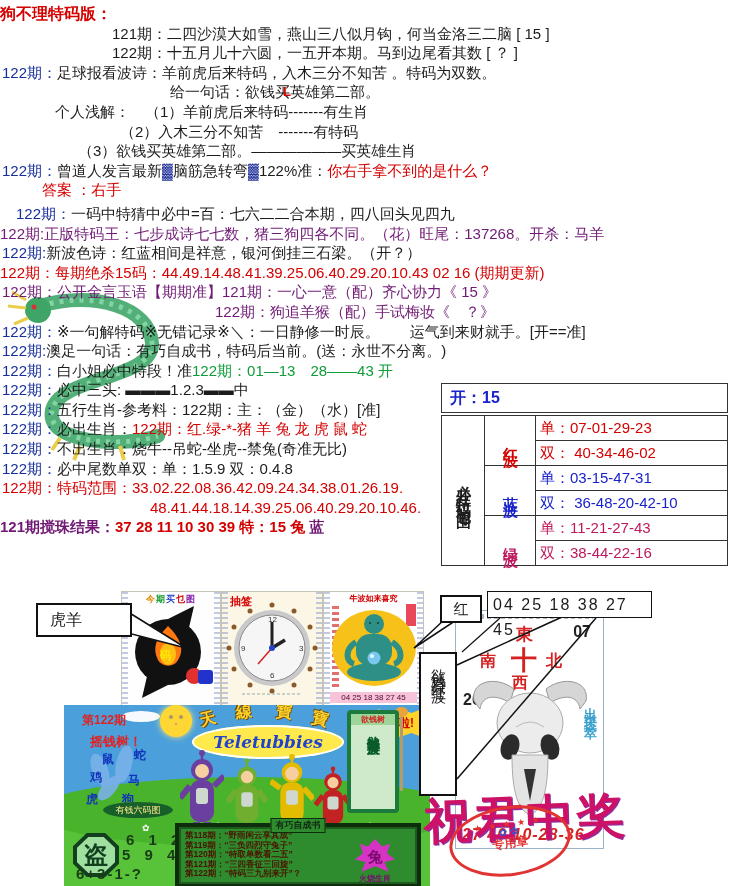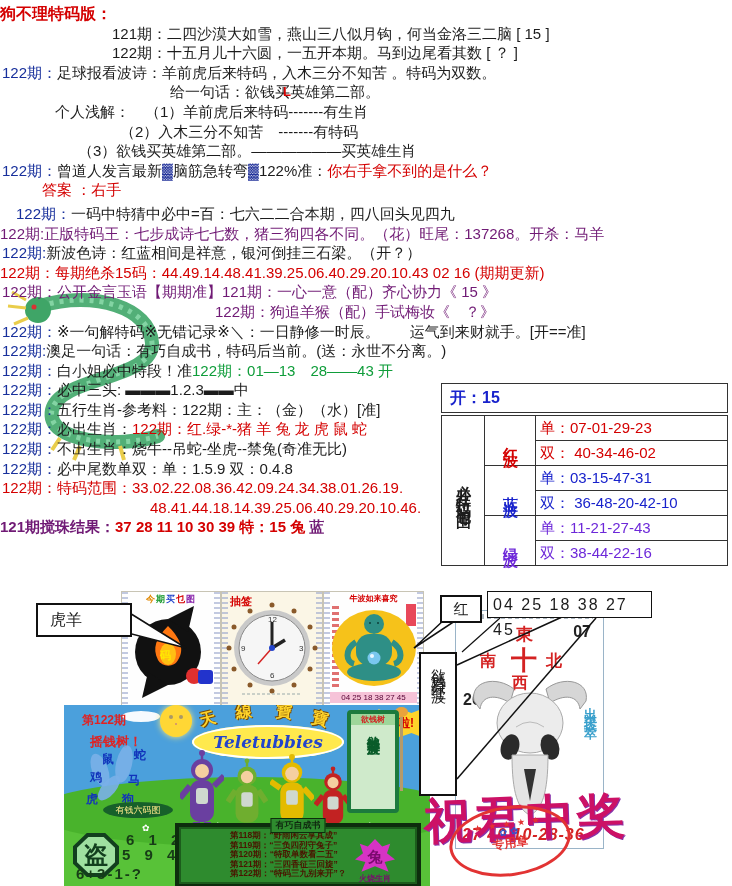--- a/index.html
+++ b/index.html
@@ -23,21 +23,21 @@
   
   #resultbox{position:absolute;left:441px;top:383px;width:287px;z-index:4;background:#fff;}
   #resultbox .open{border:1px solid #333;height:28px;line-height:28px;padding-left:8px;
       font-size:16px;color:#1822cc;font-weight:bold;}
   #resultbox table{border-collapse:collapse;width:287px;margin-top:2px;}
   #resultbox td{border:1px solid #333;font-size:15px;padding:0 4px;background:#fff;margin-top:20px;}
   .sidecell{width:34px;text-align:center;font-weight:bold;color:#1c1c1c;}
   .wavecell{width:42px;text-align:center;font-weight:bold;font-size:15px;}
   .valcell{height:24px;}
   .vert{writing-mode:vertical-rl;text-orientation:upright;letter-spacing:6px;margin:4px auto;}
-  .wave-red{color:#d40000;}  .wave-blue{color:#1822cc;}  .wave-green{color:#6d28d9;}
+  .wave-red{color:#d40000;}  .wave-blue{color:#1822cc;}  .wave-green{color:#be185d;}
   
   .cbox{position:absolute;background:#fff;border:2px solid #111;z-index:6;color:#1c1c1c;}
   #huyang{left:36px;top:603px;width:80px;height:30px;line-height:30px;font-size:16px;padding-left:12px;}
   #redbubble{left:440px;top:595px;width:38px;height:24px;line-height:24px;text-align:center;font-size:15px;}
   #numbox{left:487px;top:591px;width:158px;height:25px;line-height:25px;font-size:16px;
           letter-spacing:2px;padding-left:5px;border-width:1.5px;}
   #vlabel{left:419px;top:652px;width:34px;height:140px;text-align:center;}
   #vlabel .vert{letter-spacing:4px;font-size:15px;margin:3px auto;}
   
   .pcard{position:absolute;top:591px;height:113px;background:#fffdf6;border:1px solid #c8c4b4;z-index:3;overflow:hidden;}
@@ -111,21 +111,21 @@
   #octo{position:absolute;left:9px;top:128px;width:46px;height:44px;background:#123f1e;
      clip-path:polygon(30% 0,70% 0,100% 30%,100% 70%,70% 100%,30% 100%,0 70%,0 30%);z-index:4;}
   #octo .in{position:absolute;left:4px;top:4px;right:4px;bottom:4px;background:#9fe0a0;
      clip-path:polygon(30% 0,70% 0,100% 30%,100% 70%,70% 100%,30% 100%,0 70%,0 30%);
      text-align:center;line-height:36px;font-size:24px;font-weight:bold;color:#123f1e;}
   .dignum{position:absolute;color:#173c17;font-size:15px;font-weight:bold;letter-spacing:5px;z-index:4;}
   #board{position:absolute;left:111px;top:118px;width:238px;height:57px;background:#2e8b2e;
      border:4px solid #0d2d0d;box-shadow:0 0 0 2px #1c5c1c inset;z-index:4;}
   #board .tab{position:absolute;left:50%;top:-9px;transform:translateX(-50%);background:#2e8b2e;
      border:1px solid #0d2d0d;font-size:9px;color:#102810;padding:0 4px;white-space:nowrap;font-weight:bold;}
-  #board .bl1{font-size:8.5px;line-height:9.6px;color:#4a1500;padding:4px 0 0 6px;white-space:nowrap;font-weight:bold;margin-left:45px;}
+  #board .bl1{font-size:8.5px;line-height:9.6px;color:#4a1500;padding:4px 0 0 6px;white-space:nowrap;font-weight:bold;}
   #rabbit{position:absolute;left:288px;top:134px;z-index:4;width:46px;text-align:center;}
   #rabbit .flame{width:40px;height:34px;margin:0 auto;background:#d633c4;
      clip-path:polygon(50% 0,68% 22%,88% 14%,80% 42%,100% 60%,74% 68%,84% 96%,50% 80%,16% 96%,26% 68%,0 60%,20% 42%,12% 14%,32% 22%);
      line-height:36px;color:#7a0a6e;font-weight:bold;font-size:15px;}
   #rabbit .cap{font-size:8px;color:#7a0a6e;font-weight:bold;}
   
   #wish{position:absolute;left:424px;top:786px;width:230px;font-size:48px;font-weight:bold;
      color:#cc1166;letter-spacing:3px;z-index:7;transform:rotate(-2deg);
      font-family:"DejaVu Serif","Liberation Serif",serif;text-shadow:1px 1px 0 #8833aa;}
   #seal{position:absolute;left:449px;top:806px;width:116px;height:64px;border:3px solid #e23333;

